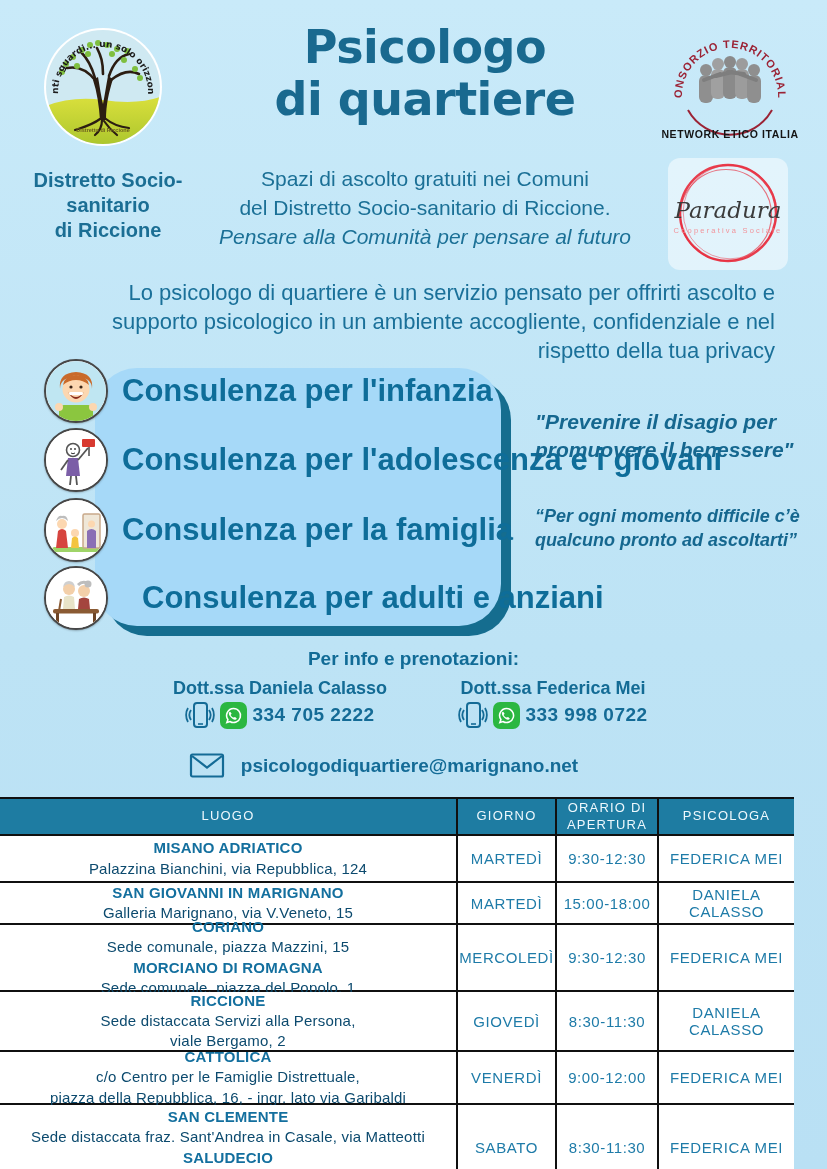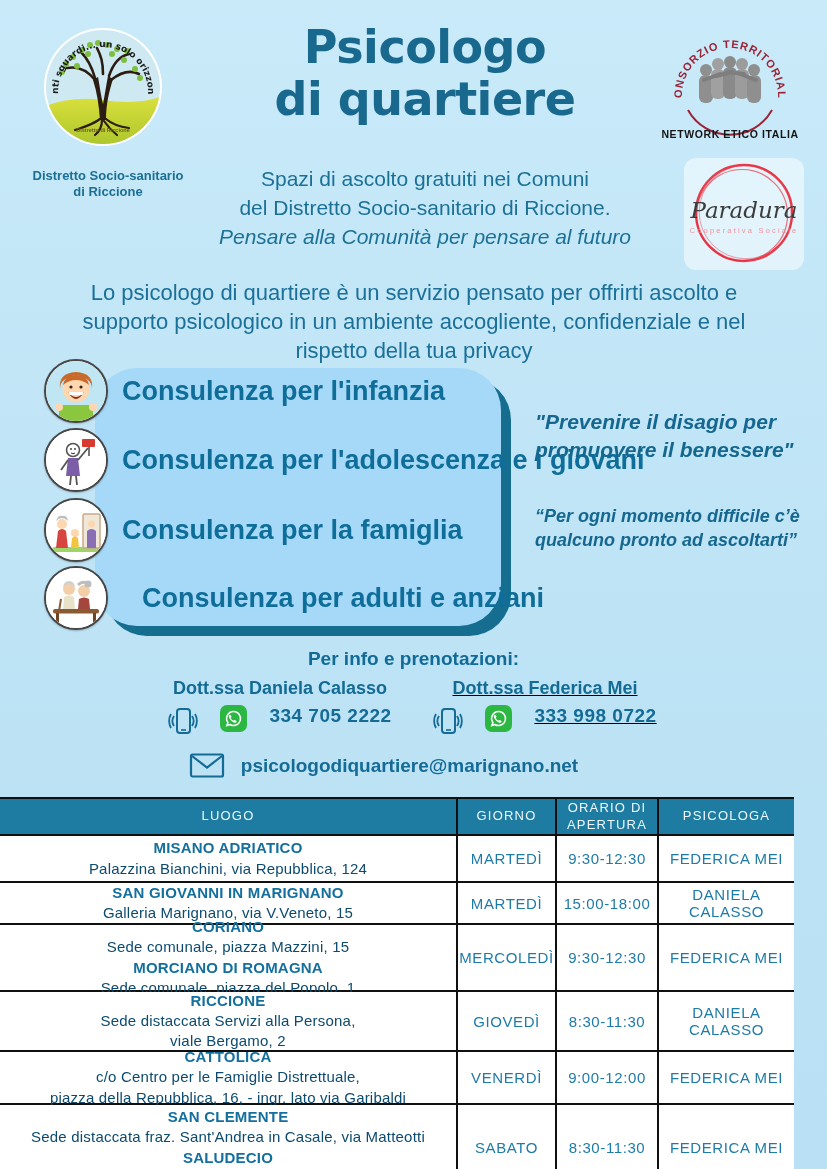--- a/index.html
+++ b/index.html
@@ -4,52 +4,52 @@
 <style>
   * { margin:0; padding:0; box-sizing:border-box; }
   body { font-family:"Liberation Sans", sans-serif; }
   .page {
     position:relative; width:827px; height:1169px; overflow:hidden;
     background:linear-gradient(180deg,#c9eaf9 0%,#bde3f5 55%,#b9e0f4 100%);
   }
   
   .tree-logo { position:absolute; left:42px; top:26px; width:122px; height:122px; }
   .tree-caption { position:absolute; left:8px; top:168px; width:200px; text-align:center;
-    font-size:13px; font-weight:bold; color:#1b6e94; line-height:1.25; }
+    font-size:20px; font-weight:bold; color:#1b6e94; line-height:1.25; }
   .title { position:absolute; left:205px; top:22px; width:440px; text-align:center;
     font-family:"DejaVu Sans", sans-serif; font-size:46px; font-weight:bold; color:#19698f;
     line-height:1.12; letter-spacing:-0.5px; }
   .subtitle { position:absolute; left:185px; top:165px; width:480px; text-align:center;
     font-size:21px; color:#1b7096; line-height:1.38; }
   .subtitle .it { font-style:italic; }
   .consorzio-logo { position:absolute; left:660px; top:18px; width:140px; height:125px; }
-  .paradura-wrap { position:absolute; left:684px; top:158px; width:120px; height:112px;
+  .paradura-wrap { position:absolute; left:668px; top:158px; width:120px; height:112px;
     background:rgba(255,255,255,0.5); border-radius:12px; }
   
-  .intro { position:absolute; left:53px; top:278px; width:722px; text-align:center;
+  .intro { position:absolute; left:53px; top:278px; width:722px; text-align:right;
     font-size:22px; color:#1a7099; line-height:1.32; }
   
   .svc-shadow { position:absolute; left:105px; top:378px; width:406px; height:258px;
     background:#156d8f; border-radius:42px; }
   .svc-box { position:absolute; left:95px; top:368px; width:406px; height:258px;
     background:#a6d9f8; border-radius:42px; }
   .svc-item { position:absolute; left:44px; width:460px; height:64px; display:flex; align-items:center; }
   .svc-icon { width:64px; height:64px; border-radius:50%; background:#fff; border:2px solid #474747;
     flex:0 0 64px; display:flex; align-items:center; justify-content:center; overflow:hidden;
     box-shadow:0 1px 2px rgba(0,0,0,0.25); }
-  .svc-label { margin-left:14px; font-size:27px; font-weight:bold; color:#0e6d99; white-space:nowrap; }
+  .svc-label { margin-left:14px; font-size:31px; font-weight:bold; color:#0e6d99; white-space:nowrap; }
   
   .quote { position:absolute; left:535px; width:278px; font-size:21px; font-weight:bold;
     font-style:italic; color:#15678f; line-height:1.35; }
   
   .contact-heading { position:absolute; left:0; right:0; top:648px; text-align:center;
     font-size:19px; font-weight:bold; color:#116b96; }
   .person { position:absolute; top:678px; width:330px; text-align:center; }
   .person .pname { font-size:18px; font-weight:bold; color:#136b95; }
-  .phone-row { margin-top:6px; display:flex; align-items:flex-start; justify-content:center; gap:22px; }
+  .phone-row { display:flex; align-items:center; justify-content:center; gap:5px; }
   .wa-badge { width:27px; height:27px; background:#2bb741; border-radius:7px;
     display:flex; align-items:center; justify-content:center; }
   .phone-num { font-size:19px; font-weight:bold; color:#146b96; letter-spacing:0.5px; }
   .email-row { position:absolute; left:0; right:60px; top:752px; display:flex;
     align-items:center; justify-content:center; gap:16px; }
   .email-text { font-size:19px; font-weight:bold; color:#146b96; }
   
   .schedule { position:absolute; left:0; top:797px; width:794px; height:372px;
     display:grid; grid-template-columns:456px 97px 100px 1fr;
     grid-template-rows:35px 45px 40px 65px 58px 51px 1fr;
@@ -287,21 +287,21 @@
       <span class="wa-badge">
         <svg width="21" height="21" viewBox="0 0 27 27">
           <path d="M13.5,4.5 a9,9 0 1 1 -4.6,16.7 L5,22.5 l1.3,-3.8 a9,9 0 0 1 7.2,-14.2 Z" fill="none" stroke="#ffffff" stroke-width="2"></path>
           <path d="M12.9,16.1c-1.3-0.8-2.4-1.9-3.2-3.2l1.1-1.4c0.2-0.3,0.2-0.65,0-0.93L9.5,9.1C9.2,8.7,8.6,8.65,8.3,9c-0.65,0.55-1,1.4-0.8,2.25c0.55,3.2,4.5,7.15,7.7,7.7c0.85,0.2,1.7-0.15,2.25-0.8c0.35-0.3,0.3-0.9-0.1-1.2l-1.5-1.3c-0.28-0.2-0.63-0.2-0.93,0L12.9,16.1z" fill="#ffffff"></path>
         </svg>
       </span>
       <span class="phone-num">334 705 2222</span>
     </div>
   </div>
 
-  <div class="person" style="left:380px;text-decoration:underline;">
+  <div class="person" style="left:388px;">
     <div class="pname">Dott.ssa Federica Mei</div>
     <div class="phone-row">
       <svg width="30" height="32" viewBox="0 0 30 32">
         <rect x="9" y="4" width="13" height="24" rx="3" stroke="#146b96" stroke-width="2" fill="none"></rect>
         <line x1="13" y1="25" x2="18" y2="25" stroke="#146b96" stroke-width="1.6"></line>
         <path d="M6,11 C4,14 4,18 6,21" stroke="#146b96" stroke-width="1.8" fill="none"></path>
         <path d="M3,9 C0.5,13 0.5,19 3,23" stroke="#146b96" stroke-width="1.8" fill="none"></path>
         <path d="M24,11 C26,14 26,18 24,21" stroke="#146b96" stroke-width="1.8" fill="none"></path>
         <path d="M27,9 C29.5,13 29.5,19 27,23" stroke="#146b96" stroke-width="1.8" fill="none"></path>
       </svg>

